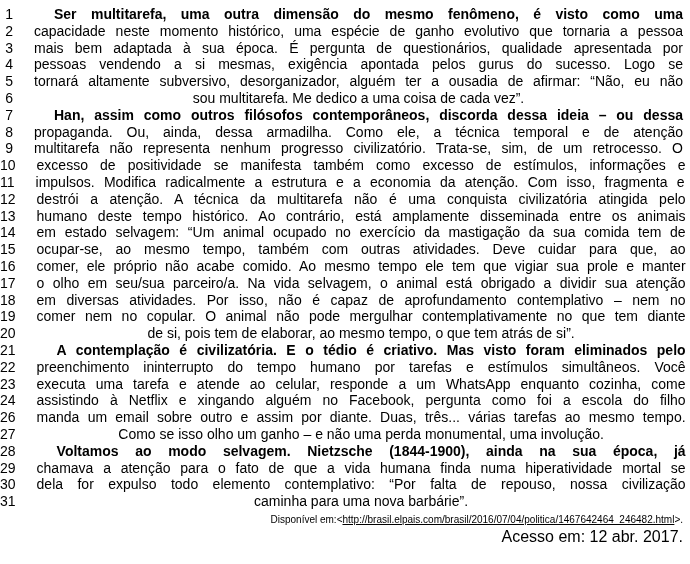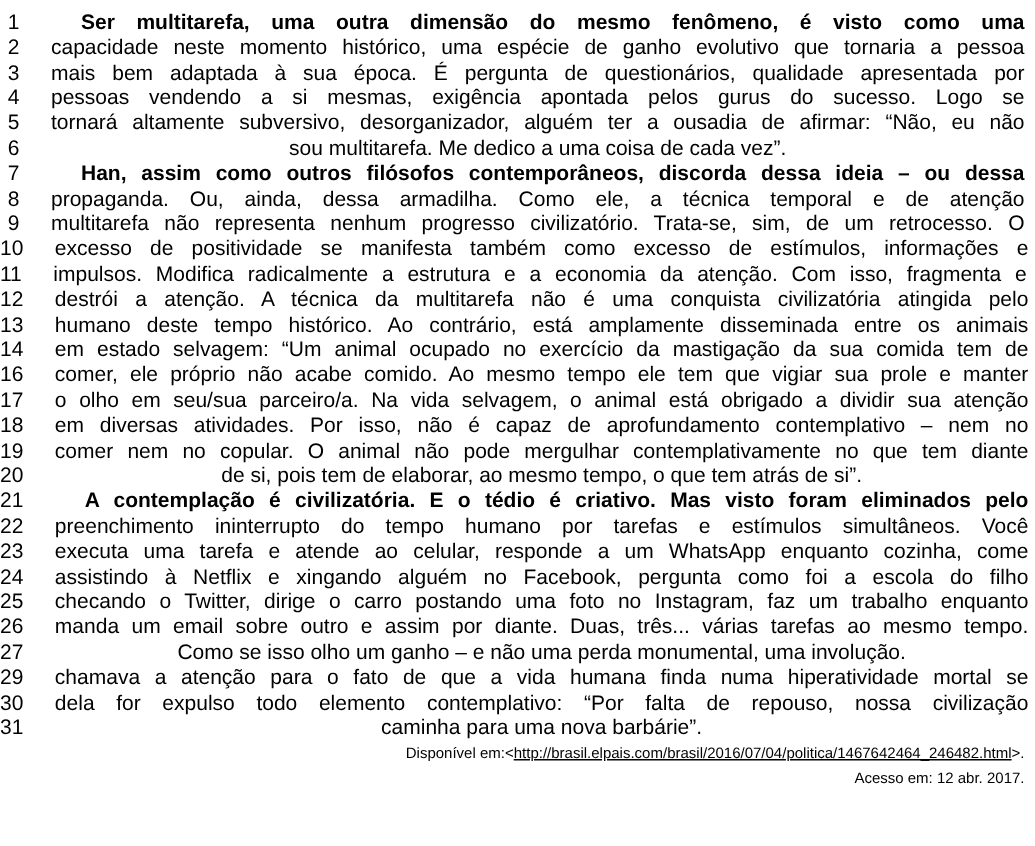--- a/index.html
+++ b/index.html
@@ -34,21 +34,21 @@
     padding-right: 7px;
     text-align: right;
     font-size: 10px;
     line-height: 13px;
   }
   .footer .url { text-decoration: underline; }
   .access {
     margin-top: 4px;
     padding-right: 7px;
     text-align: right;
-    font-size: 10px;
+    font-size: 16px;
     line-height: 13px;
   }
 </style>
 </head>
 <body style="background: rgb(255, 255, 255); color: rgb(0, 0, 0);">
 
 <div class="doc">
   <div id="lines">
       <div class="line">
         <span class="num">1</span>
@@ -100,20 +100,24 @@
       </div>
       <div class="line">
         <span class="num">13</span>
         <span class="txt">humano deste tempo histórico. Ao contrário, está amplamente disseminada entre os animais</span>
       </div>
       <div class="line">
         <span class="num">14</span>
         <span class="txt">em estado selvagem: “Um animal ocupado no exercício da mastigação da sua comida tem de</span>
       </div>
       <div class="line">
+        <span class="num">15</span>
+        <span class="txt">ocupar-se, ao mesmo tempo, também com outras atividades. Deve cuidar para que, ao</span>
+      </div>
+      <div class="line">
         <span class="num">16</span>
         <span class="txt">comer, ele próprio não acabe comido. Ao mesmo tempo ele tem que vigiar sua prole e manter</span>
       </div>
       <div class="line">
         <span class="num">17</span>
         <span class="txt">o olho em seu/sua parceiro/a. Na vida selvagem, o animal está obrigado a dividir sua atenção</span>
       </div>
       <div class="line">
         <span class="num">18</span>
         <span class="txt">em diversas atividades. Por isso, não é capaz de aprofundamento contemplativo – nem no</span>
@@ -136,30 +140,30 @@
       </div>
       <div class="line">
         <span class="num">23</span>
         <span class="txt">executa uma tarefa e atende ao celular, responde a um WhatsApp enquanto cozinha, come</span>
       </div>
       <div class="line">
         <span class="num">24</span>
         <span class="txt">assistindo à Netflix e xingando alguém no Facebook, pergunta como foi a escola do filho</span>
       </div>
       <div class="line">
-        <span class="num">25</span>
-        <span class="txt">checando o Twitter, dirige o carro postando uma foto no Instagram, faz um trabalho enquanto</span>
-      </div>
-      <div class="line">
         <span class="num">26</span>
         <span class="txt">manda um email sobre outro e assim por diante. Duas, três... várias tarefas ao mesmo tempo.</span>
       </div>
       <div class="line">
         <span class="num">27</span>
         <span class="txt left">Como se isso olho um ganho – e não uma perda monumental, uma involução.</span>
+      </div>
+      <div class="line">
+        <span class="num">28</span>
+        <span class="txt indent">Voltamos ao modo selvagem. Nietzsche (1844-1900), ainda na sua época, já</span>
       </div>
       <div class="line">
         <span class="num">29</span>
         <span class="txt">chamava a atenção para o fato de que a vida humana finda numa hiperatividade mortal se</span>
       </div>
       <div class="line">
         <span class="num">30</span>
         <span class="txt">dela for expulso todo elemento contemplativo: “Por falta de repouso, nossa civilização</span>
       </div>
       <div class="line">

